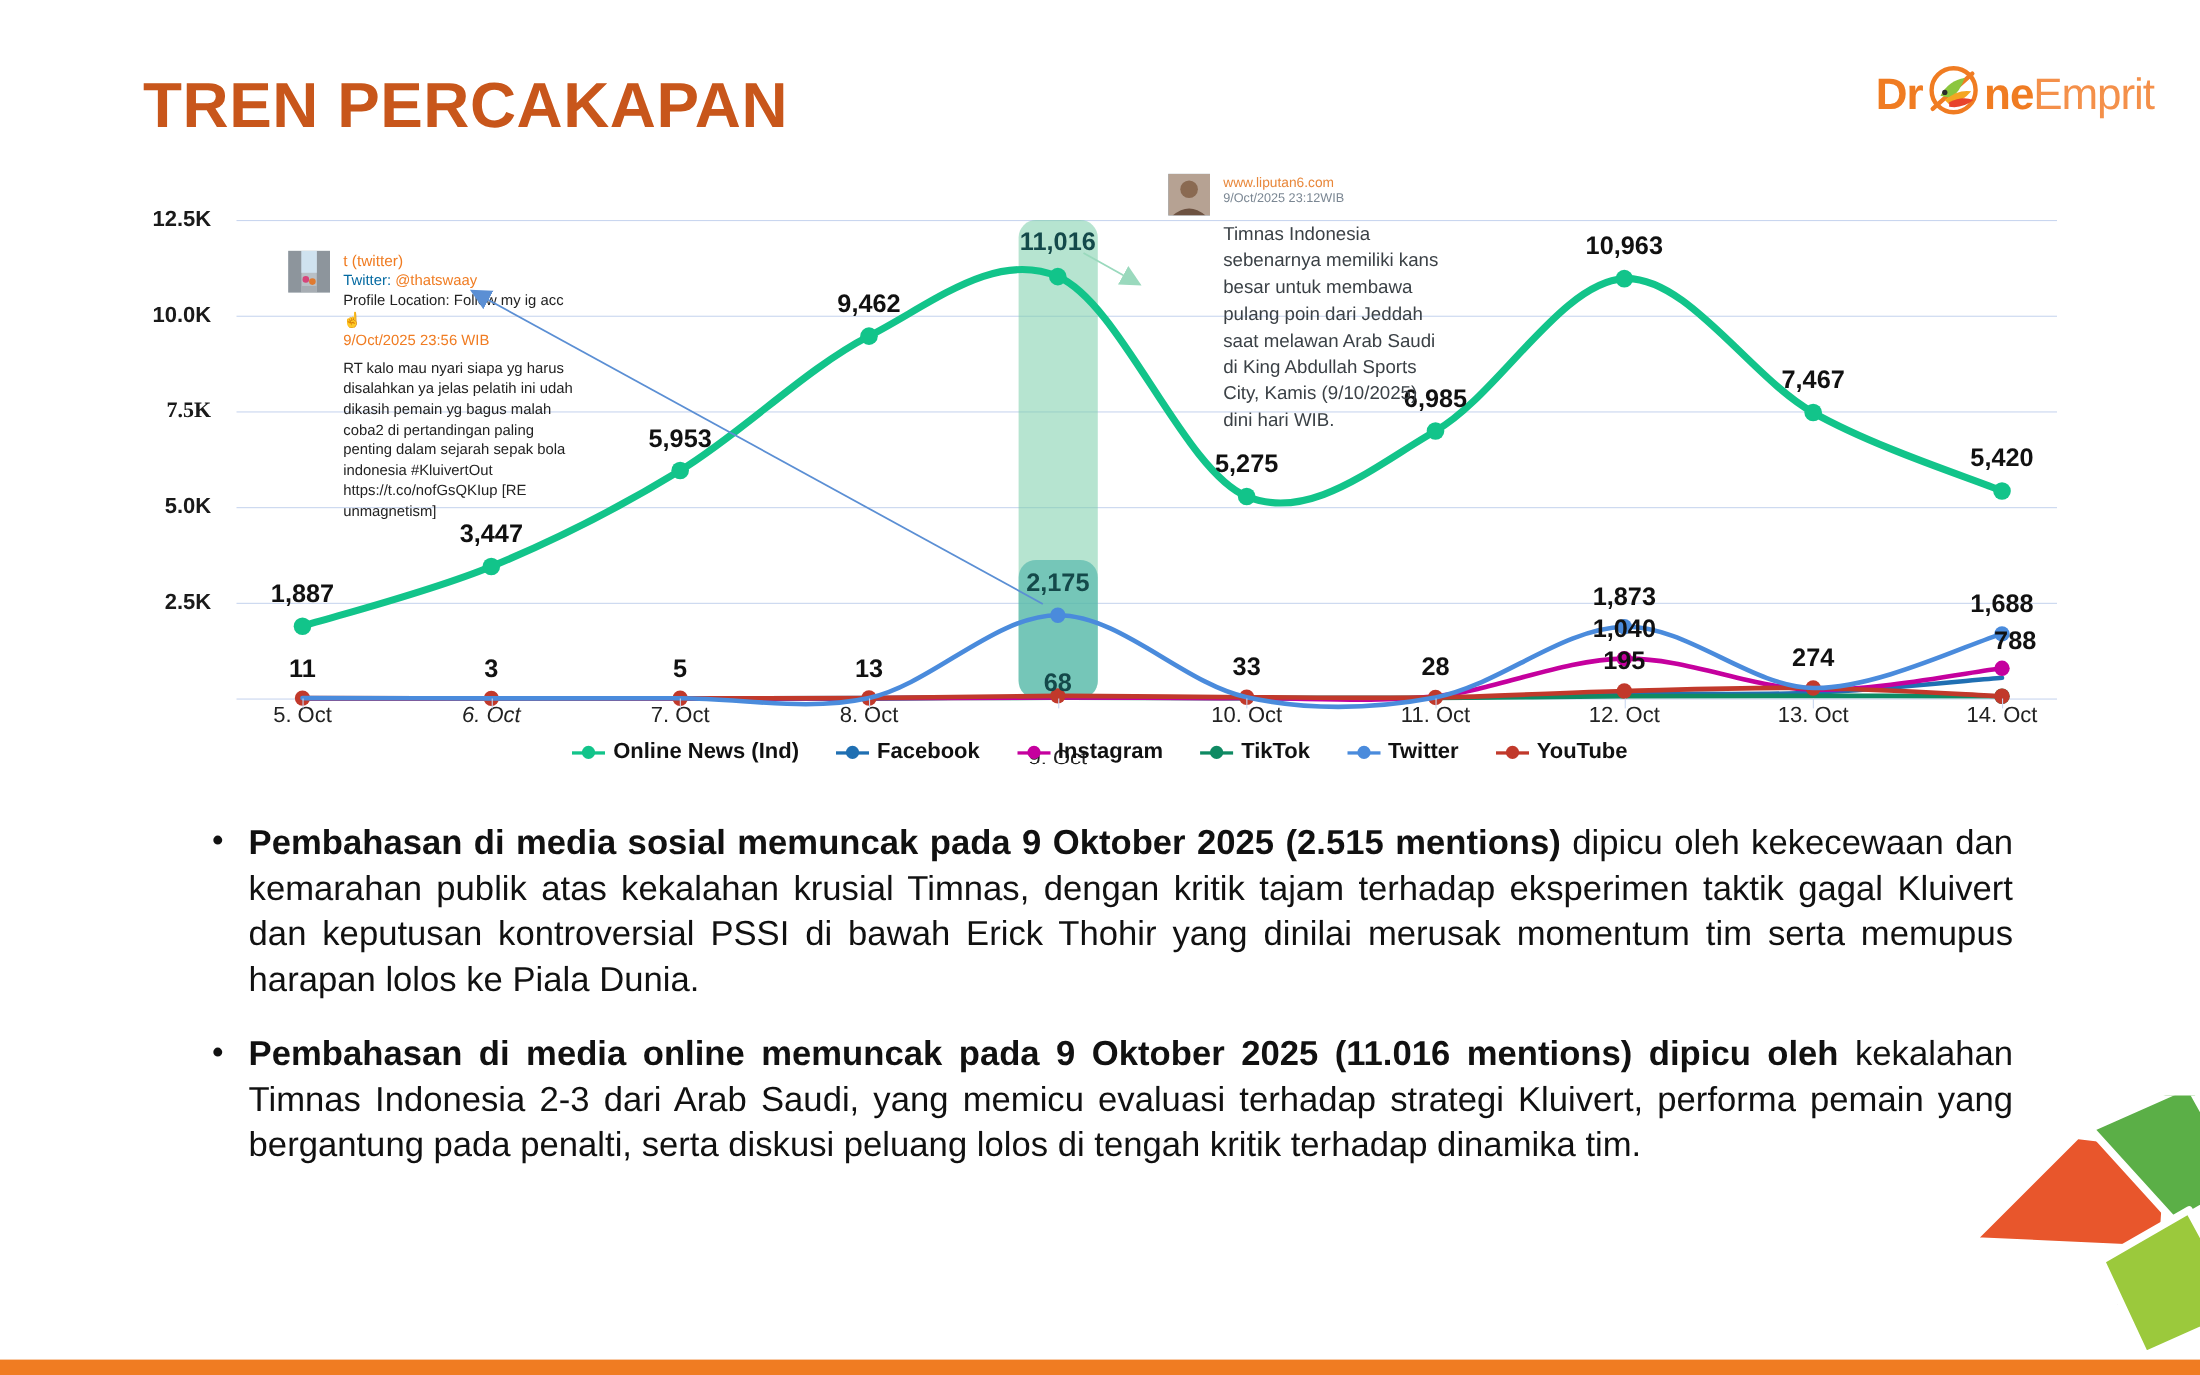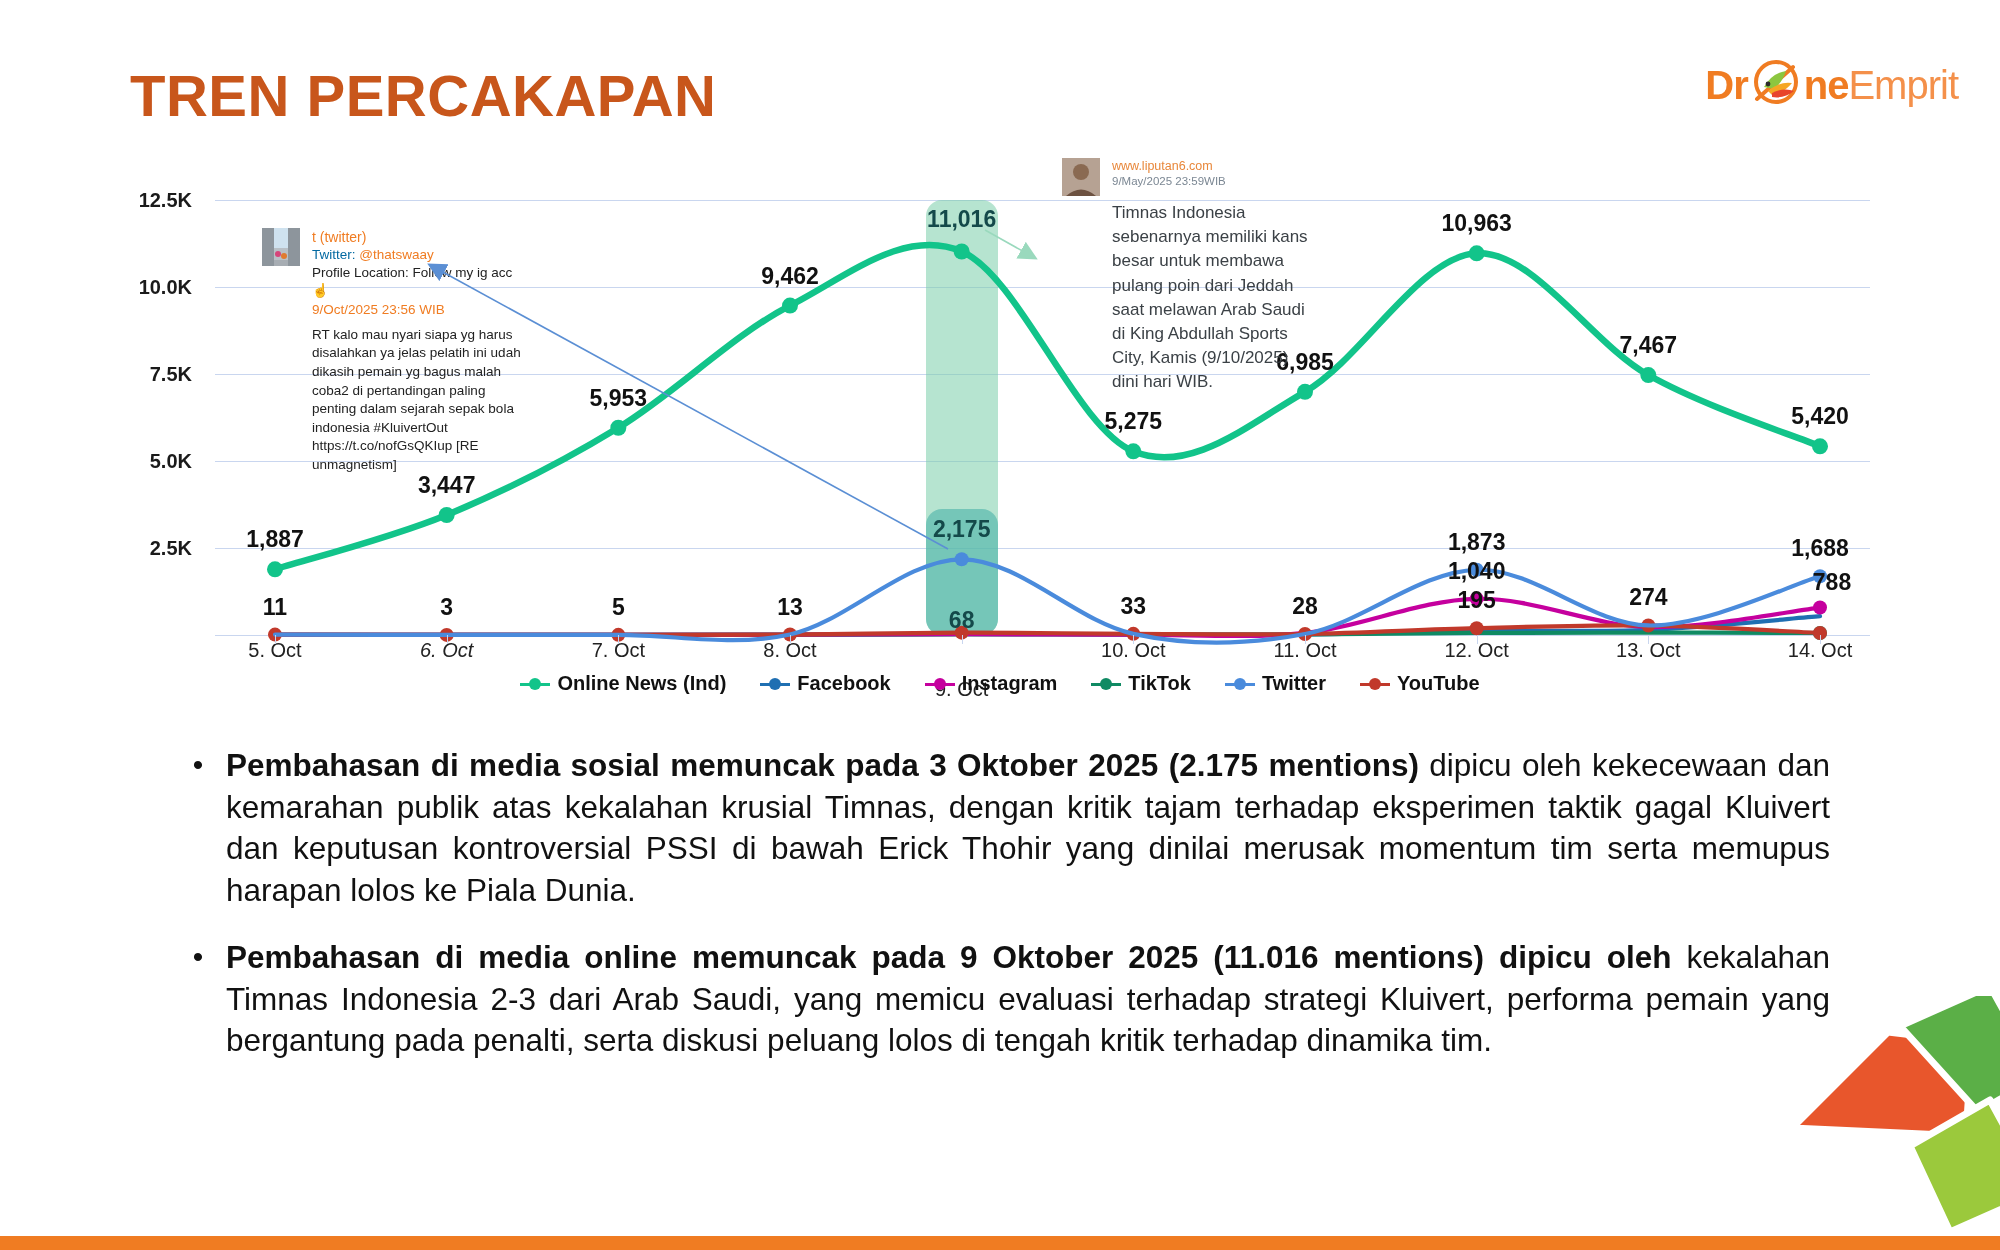--- a/index.html
+++ b/index.html
@@ -105,21 +105,21 @@
   </div>
 
   <div id="chart">
     <div class="plot" id="plot">
 
     <div class="gridline" style="top: 382.963px;"></div>
         <div class="ytick" style="top: 382.963px;">2.5K</div>
         <div class="gridline" style="top: 295.926px;"></div>
         <div class="ytick" style="top: 295.926px;">5.0K</div>
         <div class="gridline" style="top: 208.889px;"></div>
-        <div class="ytick" style="top: 208.889px;">7.5K</div>
+        <div class="ytick" style="top: 208.889px; font-family: Liberation Serif, serif;">7.5K</div>
         <div class="gridline" style="top: 121.852px;"></div>
         <div class="ytick" style="top: 121.852px;">10.0K</div>
         <div class="gridline" style="top: 34.8148px;"></div>
         <div class="ytick" style="top: 34.8148px;">12.5K</div>
         <div class="axis-line"></div>
         <div class="hl-tall" style="left: 710.667px; top: 34.8148px; width: 72px; height: 435.185px;"></div>
         <div class="hl-short" style="left: 710.667px; top: 344.278px; width: 72px; height: 125.722px;"></div>
         <svg class="lines" viewBox="0 0 1655 470">
           <path d="M60,469.9303703703704 C88.61111111111111,469.9303703703704 174.44444444444443,469.941975308642 231.66666666666666,469.9303703703704 C288.88888888888886,469.9187654320988 346.1111111111111,469.9013580246914 403.3333333333333,469.86074074074077 C460.55555555555554,469.82012345679016 517.7777777777778,469.83753086419756 575,469.68666666666667 C632.2222222222222,469.5358024691358 689.4444444444443,468.9845679012346 746.6666666666666,468.9555555555556 C803.8888888888889,468.92654320987657 861.1111111111111,469.44296296296295 918.3333333333334,469.51259259259257 C975.5555555555557,469.5822222222222 1032.7777777777778,469.9883950617284 1090,469.37333333333333 C1147.2222222222222,468.7582716049383 1204.4444444444446,466.5881481481481 1261.6666666666667,465.8222222222222 C1318.888888888889,465.0562962962963 1376.111111111111,467.2148148148148 1433.3333333333333,464.77777777777777 C1490.5555555555554,462.3407407407407 1576.388888888889,453.46296296296293 1605,451.2" fill="none" stroke="#1F6FB2" stroke-width="4.2" stroke-linecap="round"></path>
           <path d="M60,469.9651851851852 C88.61111111111111,469.9651851851852 174.44444444444443,469.970987654321 231.66666666666666,469.9651851851852 C288.88888888888886,469.9593827160494 346.1111111111111,469.9477777777778 403.3333333333333,469.9303703703704 C460.55555555555554,469.912962962963 517.7777777777778,469.9651851851852 575,469.86074074074077 C632.2222222222222,469.75629629629634 689.4444444444443,469.3385185185185 746.6666666666666,469.3037037037037 C803.8888888888889,469.2688888888889 861.1111111111111,469.61703703703705 918.3333333333334,469.65185185185186 C975.5555555555557,469.68666666666667 1032.7777777777778,469.8027160493827 1090,469.51259259259257 C1147.2222222222222,469.22246913580244 1204.4444444444446,468.23604938271603 1261.6666666666667,467.9111111111111 C1318.888888888889,467.58617283950616 1376.111111111111,467.55135802469135 1433.3333333333333,467.56296296296296 C1490.5555555555554,467.57456790123456 1576.388888888889,467.9111111111111 1605,467.9807407407407" fill="none" stroke="#0F8A63" stroke-width="4.2" stroke-linecap="round"></path>
@@ -271,42 +271,42 @@
   <div class="card" id="news-card" style="left:1062px;top:158px;width:250px;">
     <div class="av">
       <svg width="38" height="38" viewBox="0 0 38 38">
         <rect width="38" height="38" fill="#b6a293"></rect>
         <circle cx="19" cy="14" r="8" fill="#8a6a52"></circle>
         <path d="M4 38 q15 -13 30 0 z" fill="#6d5241"></path>
       </svg>
     </div>
     <div class="bd" style="width:200px;">
       <div class="nw-src">www.liputan6.com</div>
-      <div class="nw-dt">9/May/2025 23:59WIB</div>
+      <div class="nw-dt">9/Oct/2025 23:12WIB</div>
       <div class="nw-bd">Timnas Indonesia sebenarnya memiliki kans besar untuk membawa pulang poin dari Jeddah saat melawan Arab Saudi di King Abdullah Sports City, Kamis (9/10/2025) dini hari WIB.</div>
     </div>
   </div>
 
   <svg class="ann">
     <defs>
       <marker id="arrB" markerWidth="13" markerHeight="13" refX="10" refY="6" orient="auto">
         <path d="M0,0 L12,6 L0,12 z" fill="#5b8fd4"></path>
       </marker>
       <marker id="arrG" markerWidth="13" markerHeight="13" refX="10" refY="6" orient="auto">
         <path d="M0,0 L12,6 L0,12 z" fill="#9ad9bd"></path>
       </marker>
     </defs>
     <path d="M948,549 L430,265" stroke="#5b8fd4" stroke-width="1.6" fill="none" marker-end="url(#arrB)"></path>
     <path d="M985,230 L1035,258" stroke="#9ad9bd" stroke-width="1.6" fill="none" marker-end="url(#arrG)"></path>
   </svg>
 
   <div id="body">
       <div class="blt">
         <div class="dot">•</div>
-        <div class="par"><b>Pembahasan di media sosial memuncak pada 3 Oktober 2025 (2.175 mentions)</b><span> dipicu oleh kekecewaan dan kemarahan publik atas kekalahan krusial Timnas, dengan kritik tajam terhadap eksperimen taktik gagal Kluivert dan keputusan kontroversial PSSI di bawah Erick Thohir yang dinilai merusak momentum tim serta memupus harapan lolos ke Piala Dunia.</span></div>
+        <div class="par"><b>Pembahasan di media sosial memuncak pada 9 Oktober 2025 (2.515 mentions)</b><span> dipicu oleh kekecewaan dan kemarahan publik atas kekalahan krusial Timnas, dengan kritik tajam terhadap eksperimen taktik gagal Kluivert dan keputusan kontroversial PSSI di bawah Erick Thohir yang dinilai merusak momentum tim serta memupus harapan lolos ke Piala Dunia.</span></div>
       </div>
       <div class="blt">
         <div class="dot">•</div>
         <div class="par"><b>Pembahasan di media online memuncak pada 9 Oktober 2025 (11.016 mentions) dipicu oleh</b><span> kekalahan Timnas Indonesia 2-3 dari Arab Saudi, yang memicu evaluasi terhadap strategi Kluivert, performa pemain yang bergantung pada penalti, serta diskusi peluang lolos di tengah kritik terhadap dinamika tim.</span></div>
       </div>
     </div>
 
   <div class="pageno">12</div>
   <div class="deco">
     <svg viewBox="0 0 260 240" width="260" height="240">

